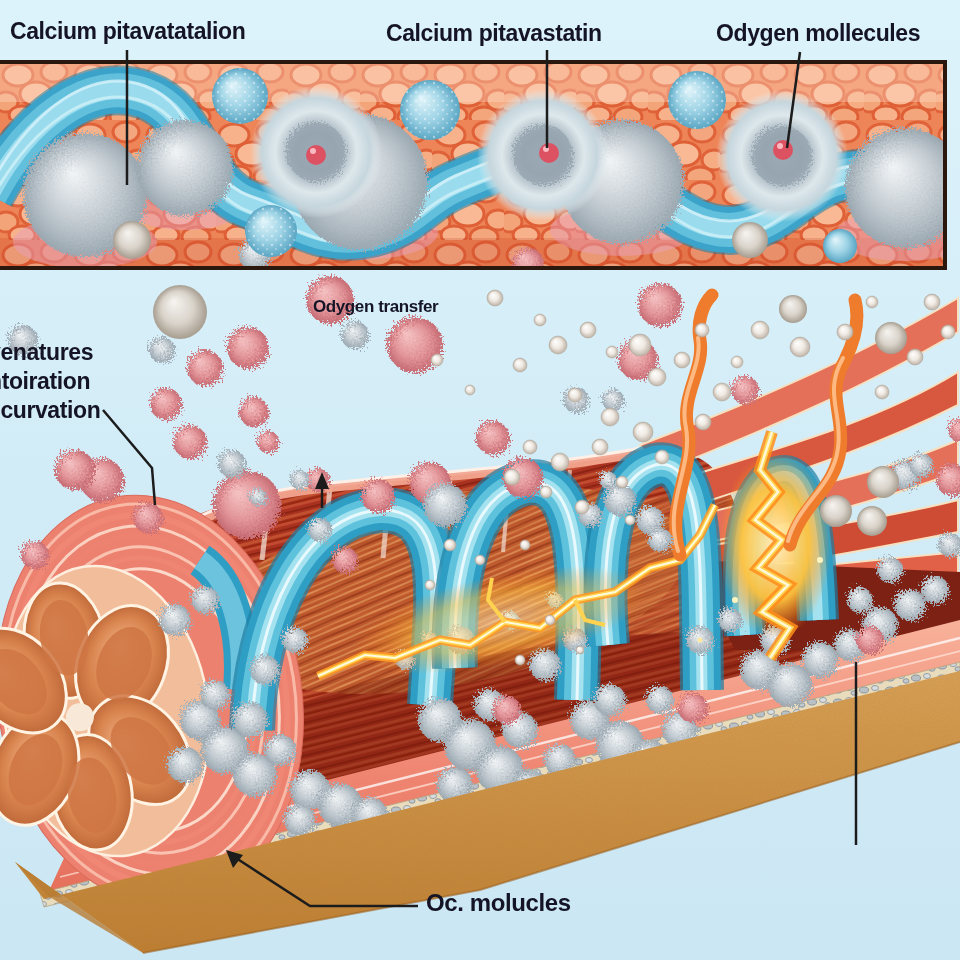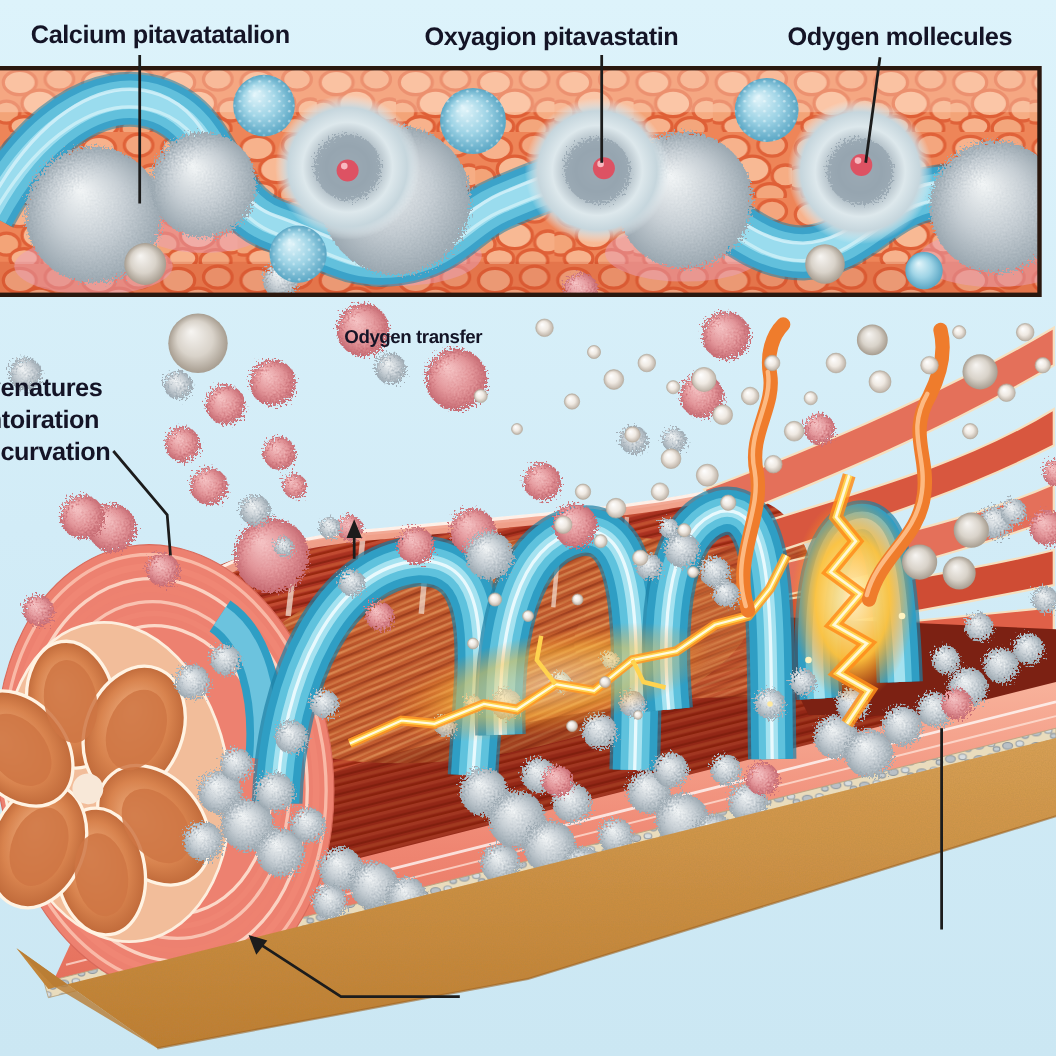--- a/index.html
+++ b/index.html
@@ -493,24 +493,25 @@
   <path d="M800,52 L787,148"></path>
   <path d="M103,410 L152,468 L155,505"></path>
   <path d="M322,508 V484"></path>
   <polygon points="322,472 315,489 329,489" fill="#1c1c1c" stroke="none"></polygon>
   <path d="M418,906 H310 L236,858"></path>
   <polygon points="226,850 243,855 233,868" fill="#1c1c1c" stroke="none"></polygon>
   <path d="M856,845 V662"></path>
 </g>
 </svg>
 
-<div class="lbl" style="left:28px;top:17px;font-size:23px;">Calcium pitavatatalion</div>
-<div class="lbl" style="left:386px;top:19px;font-size:23px;">Oxyagion pitavastatin</div>
+<div class="lbl" style="left:10px;top:17px;font-size:23px;">Calcium pitavatatalion</div>
+<div class="lbl" style="left:386px;top:19px;font-size:23px;">Calcium pitavastatin</div>
 <div class="lbl" style="left:716px;top:19px;font-size:23px;">Odygen mollecules</div>
 <div class="lbl sm" style="left:313px;top:296px;font-size:17px;">Odygen transfer</div>
 <div style="position:absolute;left:-12px;top:338px;">
   <div class="lbl sm" style="position:static;font-size:23px;">yenatures</div>
   <div class="lbl sm" style="position:static;font-size:23px;">ntoiration</div>
   <div class="lbl sm" style="position:static;font-size:23px;">scurvation</div>
 </div>
+<div class="lbl sm" style="left:426px;top:888px;font-size:24px;">Oc. molucles</div>
 <div style="position:absolute;left:786px;top:846px;">
 </div>
 </div>
 
 </body></html>

